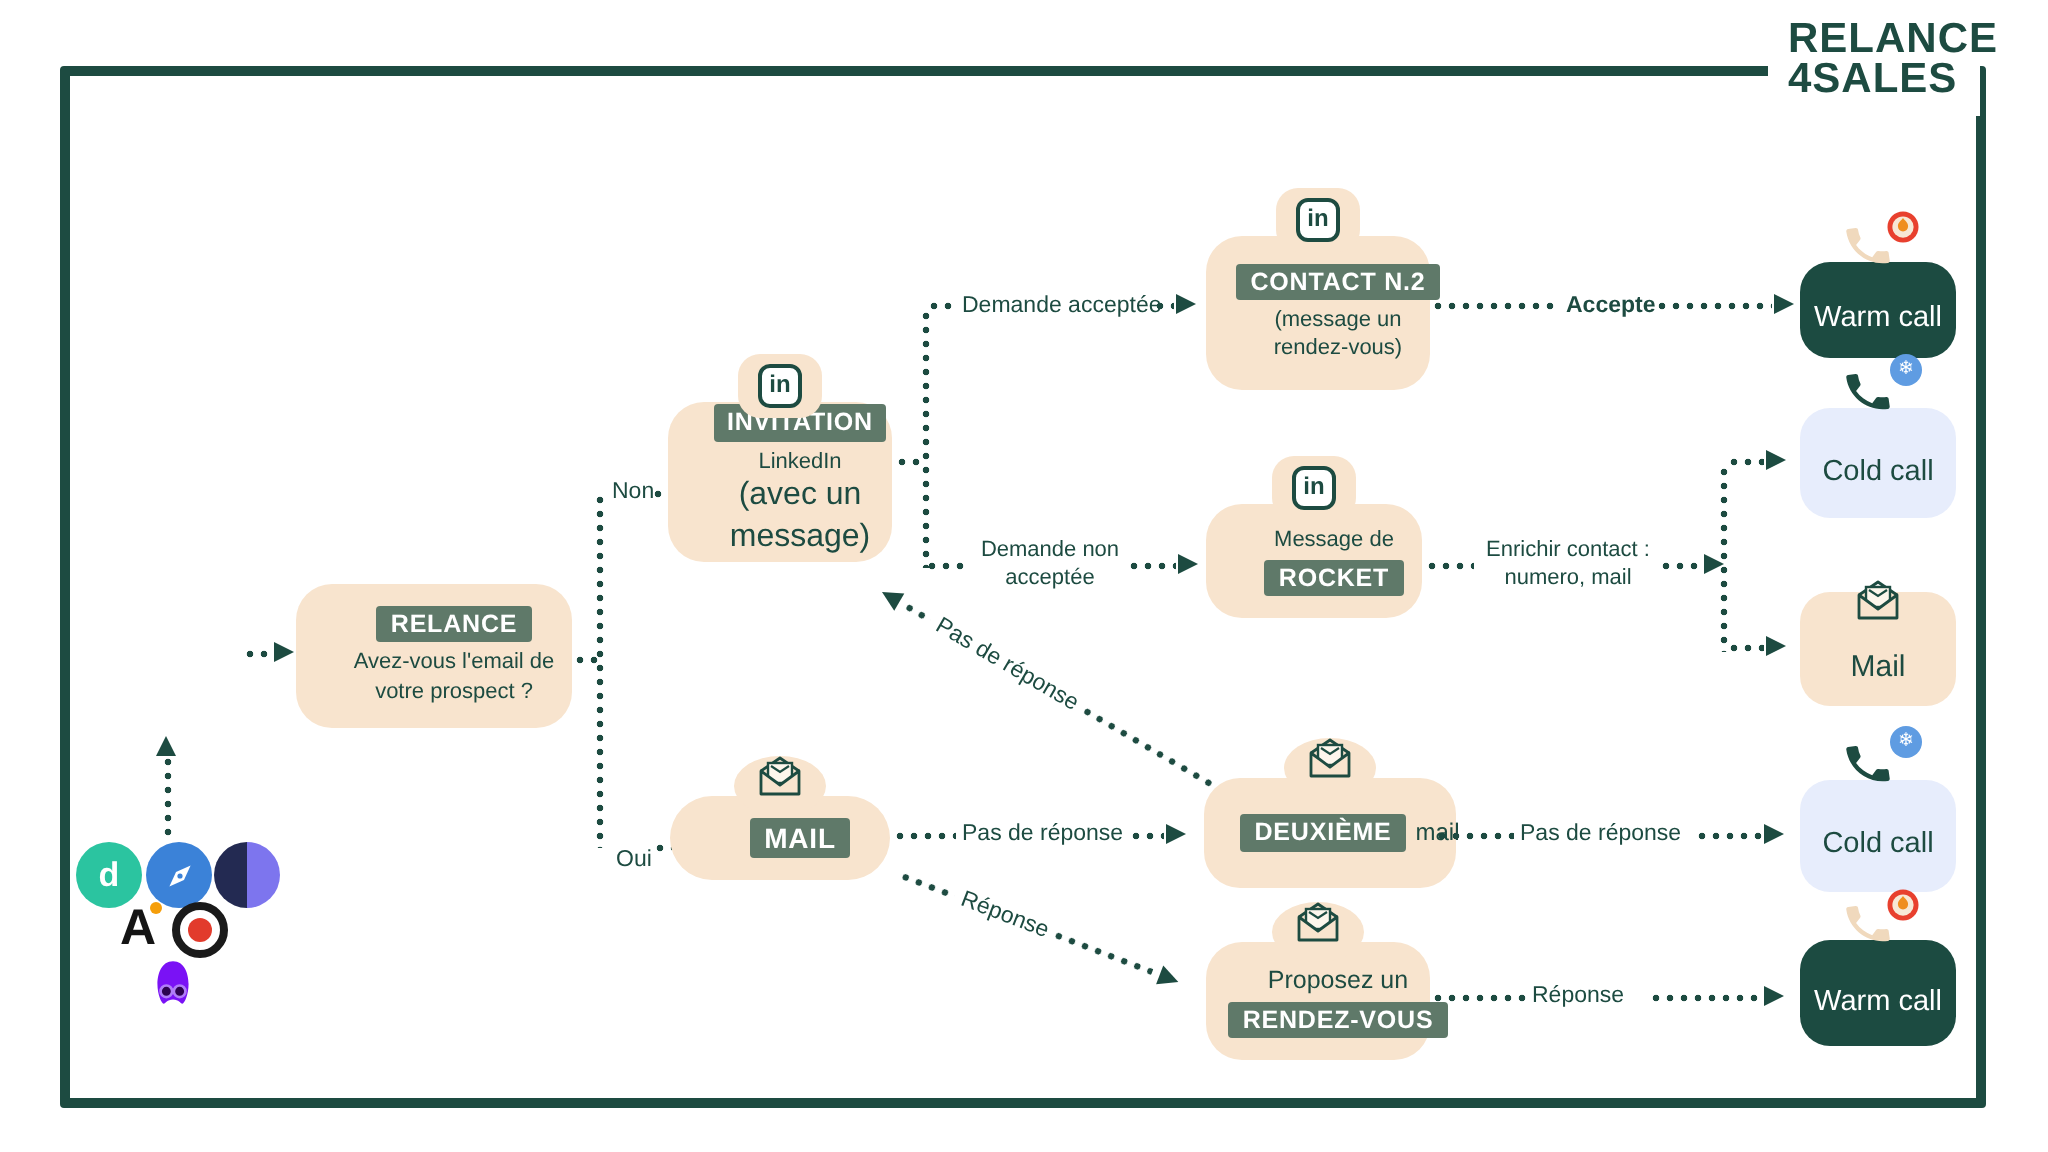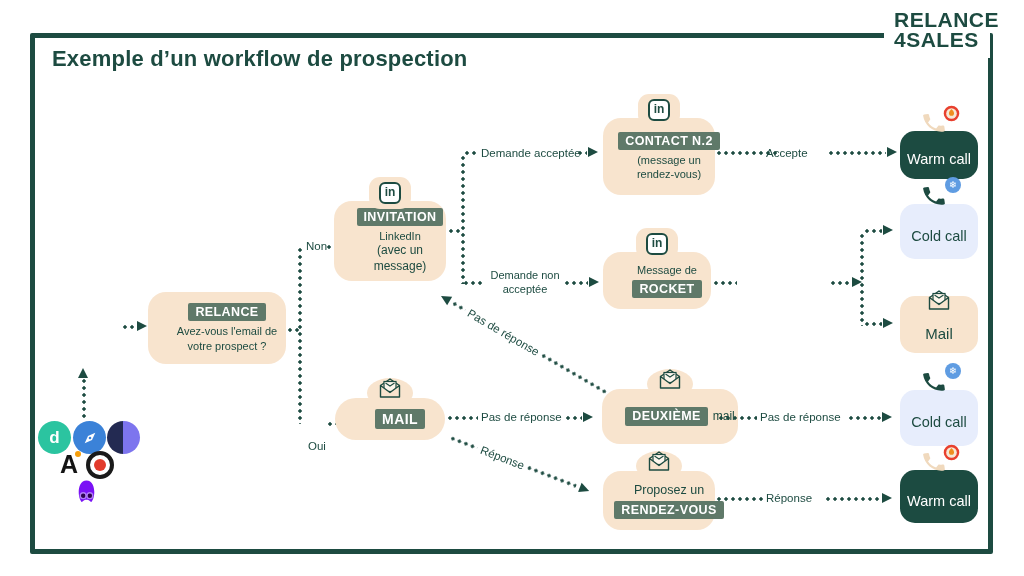--- a/index.html
+++ b/index.html
@@ -29,21 +29,21 @@
         text-align:center; font-size:11px; line-height:1.3;padding-left:20px;}
   .badge{background:var(--sage); color:#fff; font-weight:700; font-size:12.5px; padding:1px 7px;
          border-radius:2px; letter-spacing:.4px; white-space:nowrap;}
   .tab{position:absolute; top:-24px; left:50%; transform:translateX(-50%); width:42px; height:32px;
        background:var(--beige); border-radius:11px; display:flex; align-items:center; justify-content:center;}
   .tab.env{top:-20px; width:46px; height:30px; border-radius:50%;}
   .tab.env svg{margin-top:-10px;}
   .inicon{width:22px; height:22px; border:2px solid var(--dk); border-radius:6px; background:#fff; color:var(--dk);
           font-weight:700; font-size:12px; display:flex; align-items:center; justify-content:center;}
   .sub{font-size:11px;}
-  .sub2{font-size:12px;}
+  .sub2{font-size:16px;}
   
   .call{position:absolute; border-radius:15px; display:flex; align-items:center; justify-content:center;
         font-size:14.5px; padding-top:8px;}
   .call.warm{background:var(--warm); color:#fff;}
   .call.cold{background:var(--cold); color:var(--dk);}
   .call.mailc{background:var(--beige); color:var(--dk); font-size:15px;}
   .picon{position:absolute; top:-23px; left:50%; transform:translateX(-50%); width:36px; height:30px;}
   .picon svg.ph{position:absolute; left:0; top:2px; transform:rotate(-8deg);}
   .bdg{position:absolute; right:-3px; top:-3px;}
   .snow{position:absolute; right:-4px; top:-4px; width:16px; height:16px; border-radius:50%; background:#5f9ce2;
@@ -63,21 +63,20 @@
   .t-target{background:#fff; border:4.5px solid #1a1a1a;}
   .t-target .tdot{width:12px; height:12px; border-radius:50%; background:#e23b2c;}
 </style>
 </head>
 <body>
 
 <div class="canvas">
 
   <div class="frame"></div>
 
-  <div class="title">Exemple d’un workflow de prospection</div>
 
   <div class="logo">
     <div>RELANCE</div>
     <div>4SALES</div>
   </div>
 
 
   <div class="dv" style="left:82px; top:379px; height:40px;"></div>
   <div class="ar-up" style="left:78px; top:368px;"></div>
 
@@ -112,21 +111,21 @@
   <div class="node" style="left:148px; top:292px; width:138px; height:72px;">
     <div class="badge">RELANCE</div>
     <div class="sub" style="margin-top:3px;">Avez-vous l'email de</div>
     <div class="sub">votre prospect ?</div>
   </div>
 
   <div class="dh" style="left:288px; top:328px; width:12px;"></div>
   <div class="dv" style="left:298px; top:248px; height:176px;"></div>
   <div class="lbl" style="left:306px; top:240px;">Non</div>
   <div class="dh" style="left:327px; top:245px; width:8px;"></div>
-  <div class="lbl" style="left:308px; top:440px;">Oui</div>
+  <div class="lbl" style="left:308px; top:424px;">Oui</div>
   <div class="dh" style="left:328px; top:422px; width:8px;"></div>
 
   <div class="node" style="left:334px; top:201px; width:112px; height:80px;">
     <div class="tab">
       <span class="inicon">in</span>
     </div>
     <div class="badge">INVITATION</div>
     <div class="sub" style="margin-top:3px;">LinkedIn</div>
     <div class="sub2">(avec un message)</div>
   </div>
@@ -142,21 +141,21 @@
   <div class="node" style="left:603px; top:118px; width:112px; height:77px;">
     <div class="tab">
       <span class="inicon">in</span>
     </div>
     <div class="badge">CONTACT N.2</div>
     <div class="sub" style="margin-top:3px;">(message un</div>
     <div class="sub">rendez-vous)</div>
   </div>
 
   <div class="dh" style="left:717px; top:151px; width:62px;"></div>
-  <div class="lbl" style="left:766px; top:147px;">Accepte</div>
+  <div class="lbl" style="left:783px; top:147px;font-weight:bold;">Accepte</div>
   <div class="dh" style="left:829px; top:151px; width:57px;"></div>
   <div class="ar" style="left:887px; top:147px;"></div>
 
   <div class="call warm" style="left:900px; top:131px; width:78px; height:48px;">
     <div class="picon">
       <svg class="ph" width="26" height="26" viewBox="0 0 24 24" aria-hidden="true">
         <path d="M6.62 10.79c1.44 2.83 3.76 5.14 6.59 6.59l2.2-2.2c.27-.27.67-.36 1.02-.24 1.12.37 2.33.57 3.57.57.55 0 1 .45 1 1V20c0 .55-.45 1-1 1-9.39 0-17-7.61-17-17 0-.55.45-1 1-1h3.5c.55 0 1 .45 1 1 0 1.25.2 2.45.57 3.57.11.35.03.74-.25 1.02l-2.2 2.2z" fill="#f0d9bd"></path>
       </svg>
       <svg class="bdg" width="17" height="17" viewBox="0 0 16 16" aria-hidden="true">
         <circle cx="8" cy="8" r="7.3" fill="#e8402e"></circle>
@@ -177,20 +176,24 @@
 
   <div class="node" style="left:603px; top:252px; width:108px; height:57px;">
     <div class="tab">
       <span class="inicon">in</span>
     </div>
     <div class="sub">Message de</div>
     <div class="badge" style="margin-top:2px;">ROCKET</div>
   </div>
 
   <div class="dh" style="left:714px; top:281px; width:23px;"></div>
+  <div class="lbl2" style="left:740px; top:269px; width:88px;">
+    <div>Enrichir contact :</div>
+    <div>numero, mail</div>
+  </div>
   <div class="dh" style="left:831px; top:281px; width:21px;"></div>
   <div class="ar" style="left:852px; top:277px;"></div>
 
   <div class="dv" style="left:860px; top:234px; height:92px;"></div>
   <div class="dh" style="left:865px; top:229px; width:17px;"></div>
   <div class="ar" style="left:883px; top:225px;"></div>
   <div class="dh" style="left:865px; top:322px; width:17px;"></div>
   <div class="ar" style="left:883px; top:318px;"></div>
 
   <div class="call cold" style="left:900px; top:204px; width:78px; height:55px;">
@@ -225,21 +228,21 @@
       </svg>
     </div>
     <div class="badge" style="font-size:14px;">MAIL</div>
   </div>
 
   <div class="dh" style="left:448px; top:416px; width:30px;"></div>
   <div class="lbl" style="left:481px; top:411px;">Pas de réponse</div>
   <div class="dh" style="left:566px; top:416px; width:16px;"></div>
   <div class="ar" style="left:583px; top:412px;"></div>
 
-  <div class="node" style="left:602px; top:389px; width:136px; height:55px;">
+  <div class="node" style="left:602px; top:389px; width:126px; height:55px;">
     <div class="tab env">
       <svg width="28" height="24" viewBox="0 0 28 24" aria-hidden="true">
         <path d="M4.5 9.5 L14 3 L23.5 9.5" fill="none" stroke="#1d4b41" stroke-width="1.4" stroke-linejoin="round"></path>
         <rect x="8" y="5.5" width="12" height="10" fill="#fdf6ec" stroke="#1d4b41" stroke-width="1.2"></rect>
         <path d="M9.5 7 L14 10 L18.5 7" fill="none" stroke="#1d4b41" stroke-width="1.1"></path>
         <path d="M4.5 9.5 V21 H23.5 V9.5 L14 16.5 Z" fill="#f8e4ce" stroke="#1d4b41" stroke-width="1.4" stroke-linejoin="round"></path>
       </svg>
     </div>
     <div style="display:flex; align-items:center; gap:5px;">
       <span class="badge">DEUXIÈME</span>

